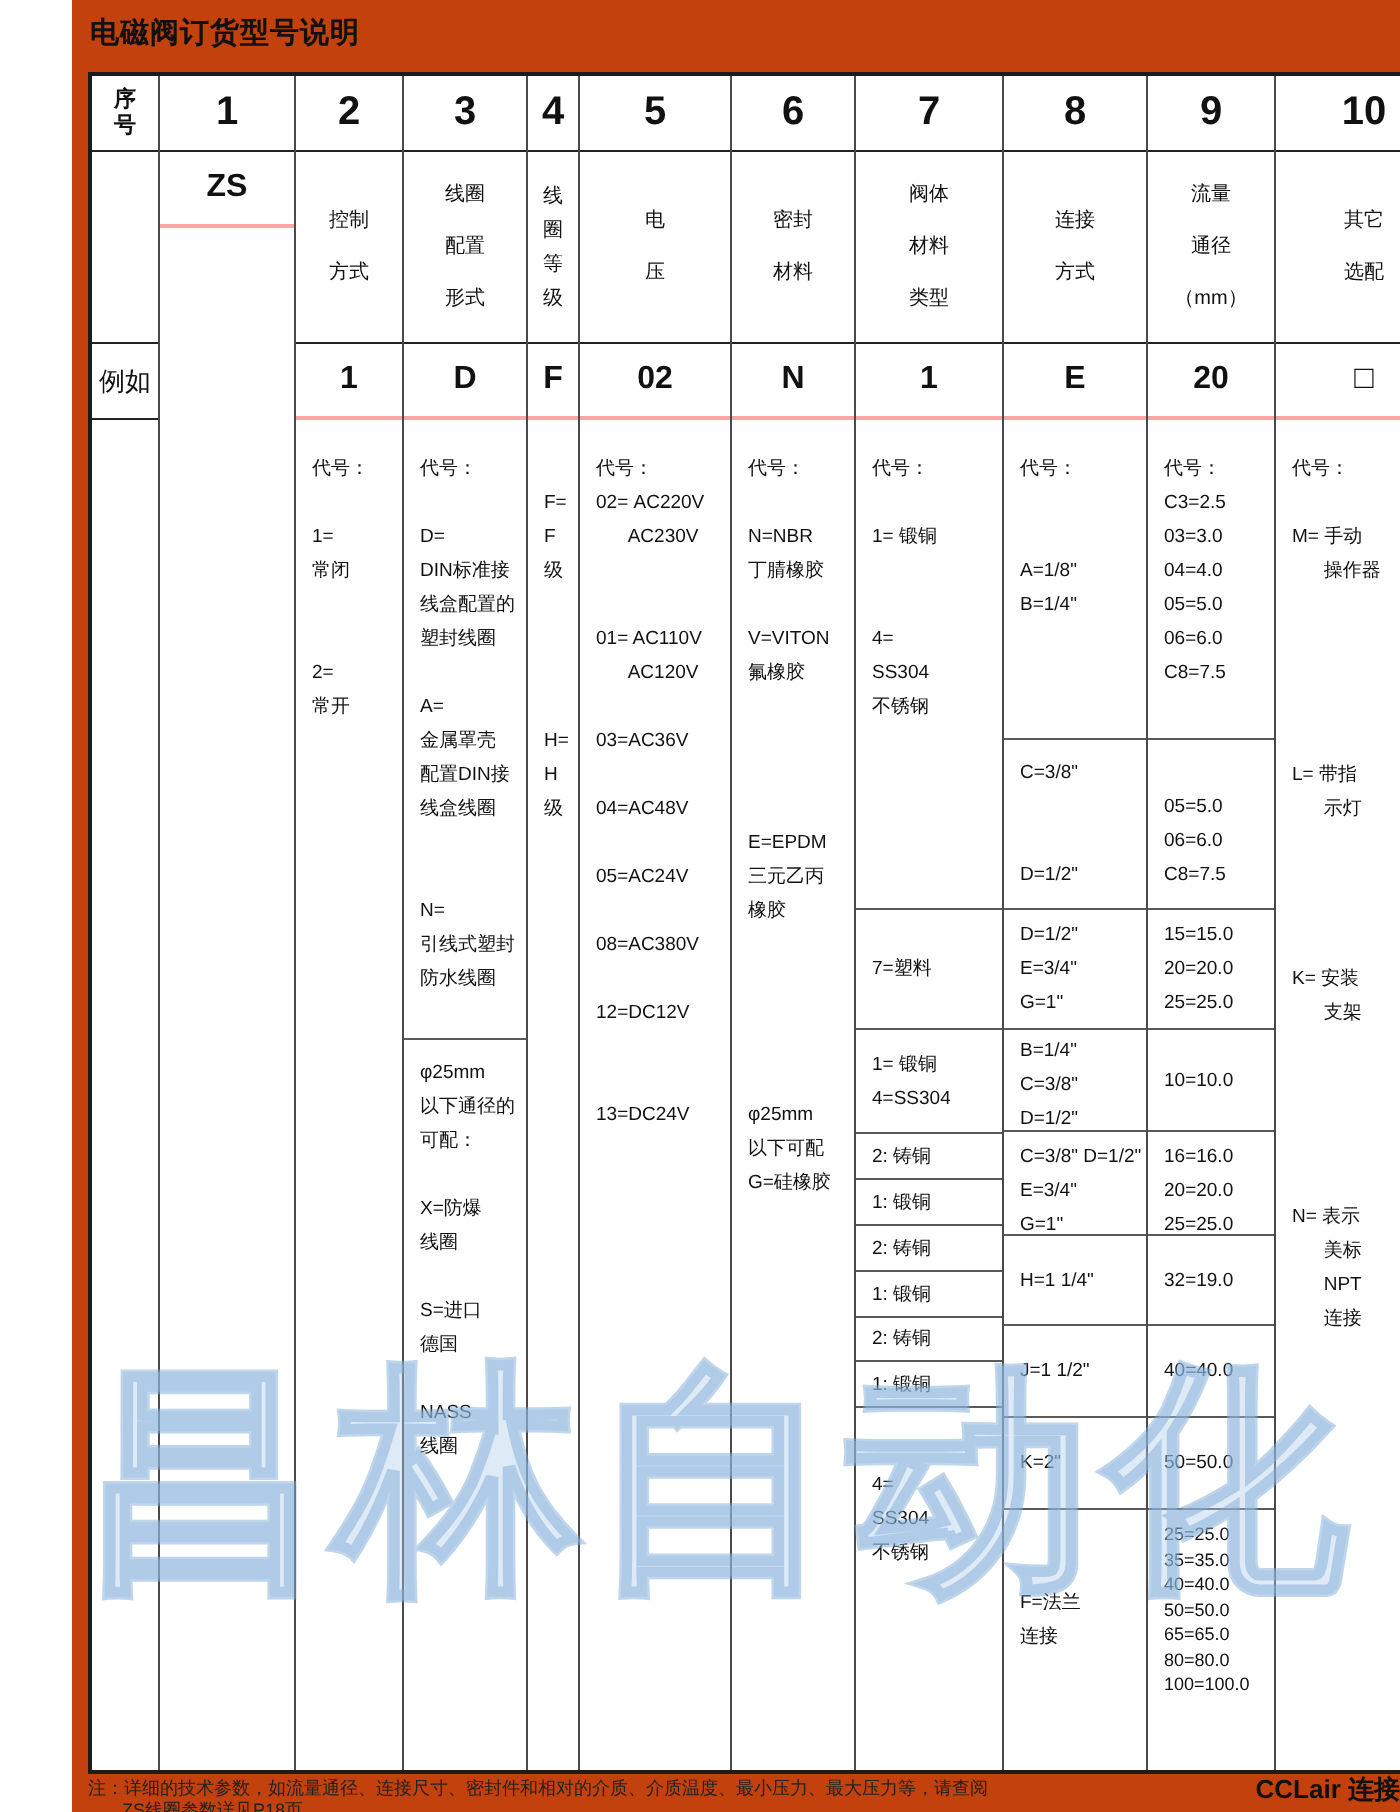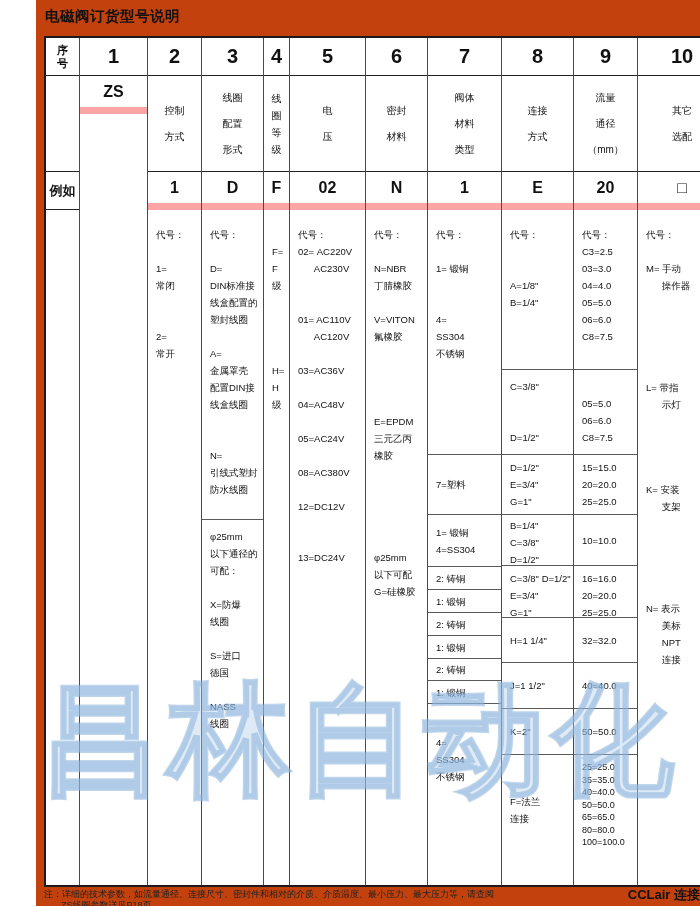--- a/index.html
+++ b/index.html
@@ -13,27 +13,27 @@
   .col { display:flex; flex-direction:column; border-right:1px solid #4a4a4a; }
   .col:last-child { border-right:none; }
   .w34{width:34px}.w68{width:68px}.w54{width:54px}.w62{width:62px}.w26{width:26px}
   .w76{width:76px}.w74{width:74px}.w72{width:72px}.w64{width:64px}.w88{width:88px}
 
   .num  { height:38px; border-bottom:1px solid #222; display:flex; align-items:center; justify-content:center;
           font-size:20px; font-weight:bold; }
   .desc { height:96px; border-bottom:1px solid #222; display:flex; align-items:center; justify-content:center;
           white-space:pre-line; text-align:center; font-size:10px; line-height:26px; }
   .desc.compact { line-height:17px; }
-  .ex   { height:38px; border-bottom:7px solid #fca5a5; display:flex; align-items:center; justify-content:center;
+  .ex   { height:38px; border-bottom:2px solid #fca5a5; display:flex; align-items:center; justify-content:center;
           font-size:16px; font-weight:bold; }
   .seq  { height:38px; border-bottom:1px solid #222; display:flex; align-items:center; justify-content:center;
           white-space:pre-line; text-align:center; font-size:11px; line-height:13px; font-weight:bold; }
   .sp96 { height:96px; border-bottom:1px solid #222; }
   .exl  { height:38px; border-bottom:1px solid #222; display:flex; align-items:center; justify-content:center;
-          font-size:13px; font-weight:bold; }
+          font-size:13px; font-weight:normal; }
   .bfill{ flex:1; }
 
   .bcell{ white-space:pre-wrap; font-size:9.5px; line-height:17px; padding:16px 2px 0 8px;
           overflow:hidden; border-bottom:1px solid #5a5a5a; }
   .bfull{ height:675px; white-space:pre-wrap; font-size:9.5px; line-height:17px;
           padding:16px 2px 0 8px; overflow:hidden; }
   .last { border-bottom:none; }
   .vc   { display:flex; align-items:center; padding-top:0; }
   .pt2{padding-top:2px}.pt4{padding-top:4px}.pt8{padding-top:8px}.pt30{padding-top:30px}.pt38{padding-top:38px}
   .tight{ font-size:9px; line-height:12.5px; padding-top:6px; }
@@ -270,21 +270,21 @@
 05=5.0
 06=6.0
 C8=7.5</div>
       <div class="bcell pt4" style="height:60px">15=15.0
 20=20.0
 25=25.0</div>
       <div class="bcell vc" style="height:51px">10=10.0</div>
       <div class="bcell pt4" style="height:52px">16=16.0
 20=20.0
 25=25.0</div>
-      <div class="bcell vc" style="height:45px">32=32.0</div>
+      <div class="bcell vc" style="height:45px">32=19.0</div>
       <div class="bcell vc" style="height:46px">40=40.0</div>
       <div class="bcell vc" style="height:46px">50=50.0</div>
       <div class="bcell last tight" style="height:130px">25=25.0
 35=35.0
 40=40.0
 50=50.0
 65=65.0
 80=80.0
 100=100.0</div>
     </div>

